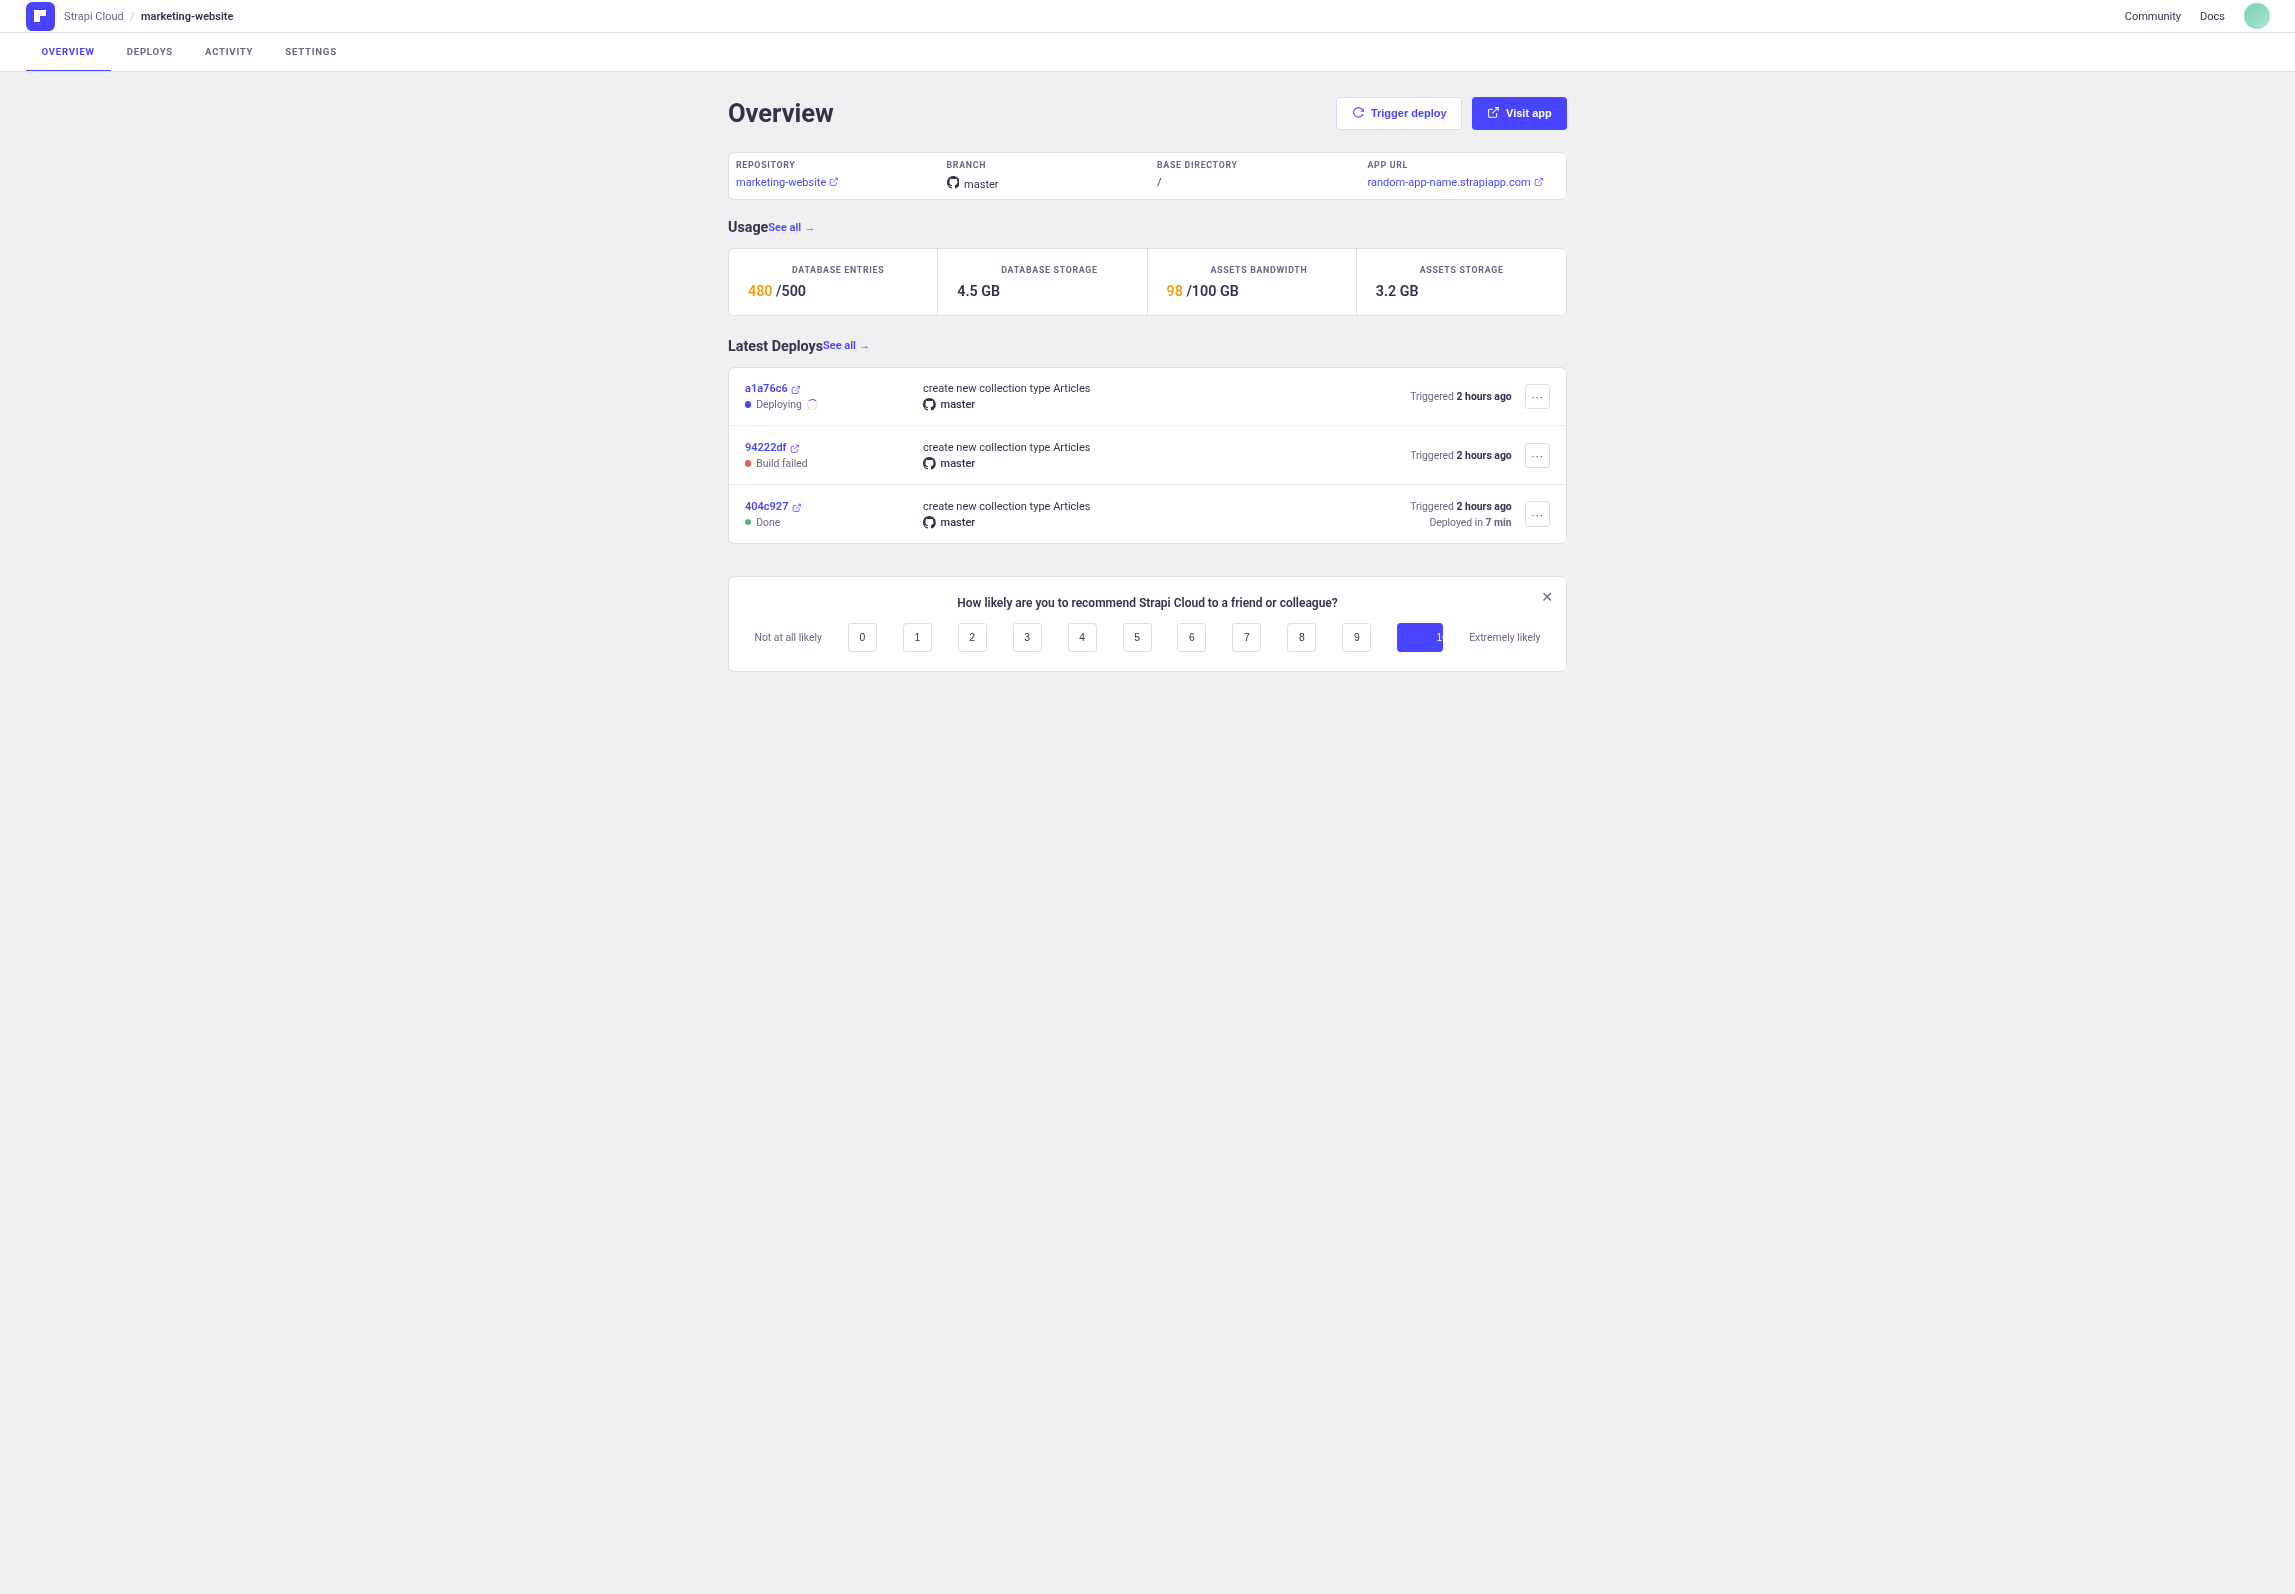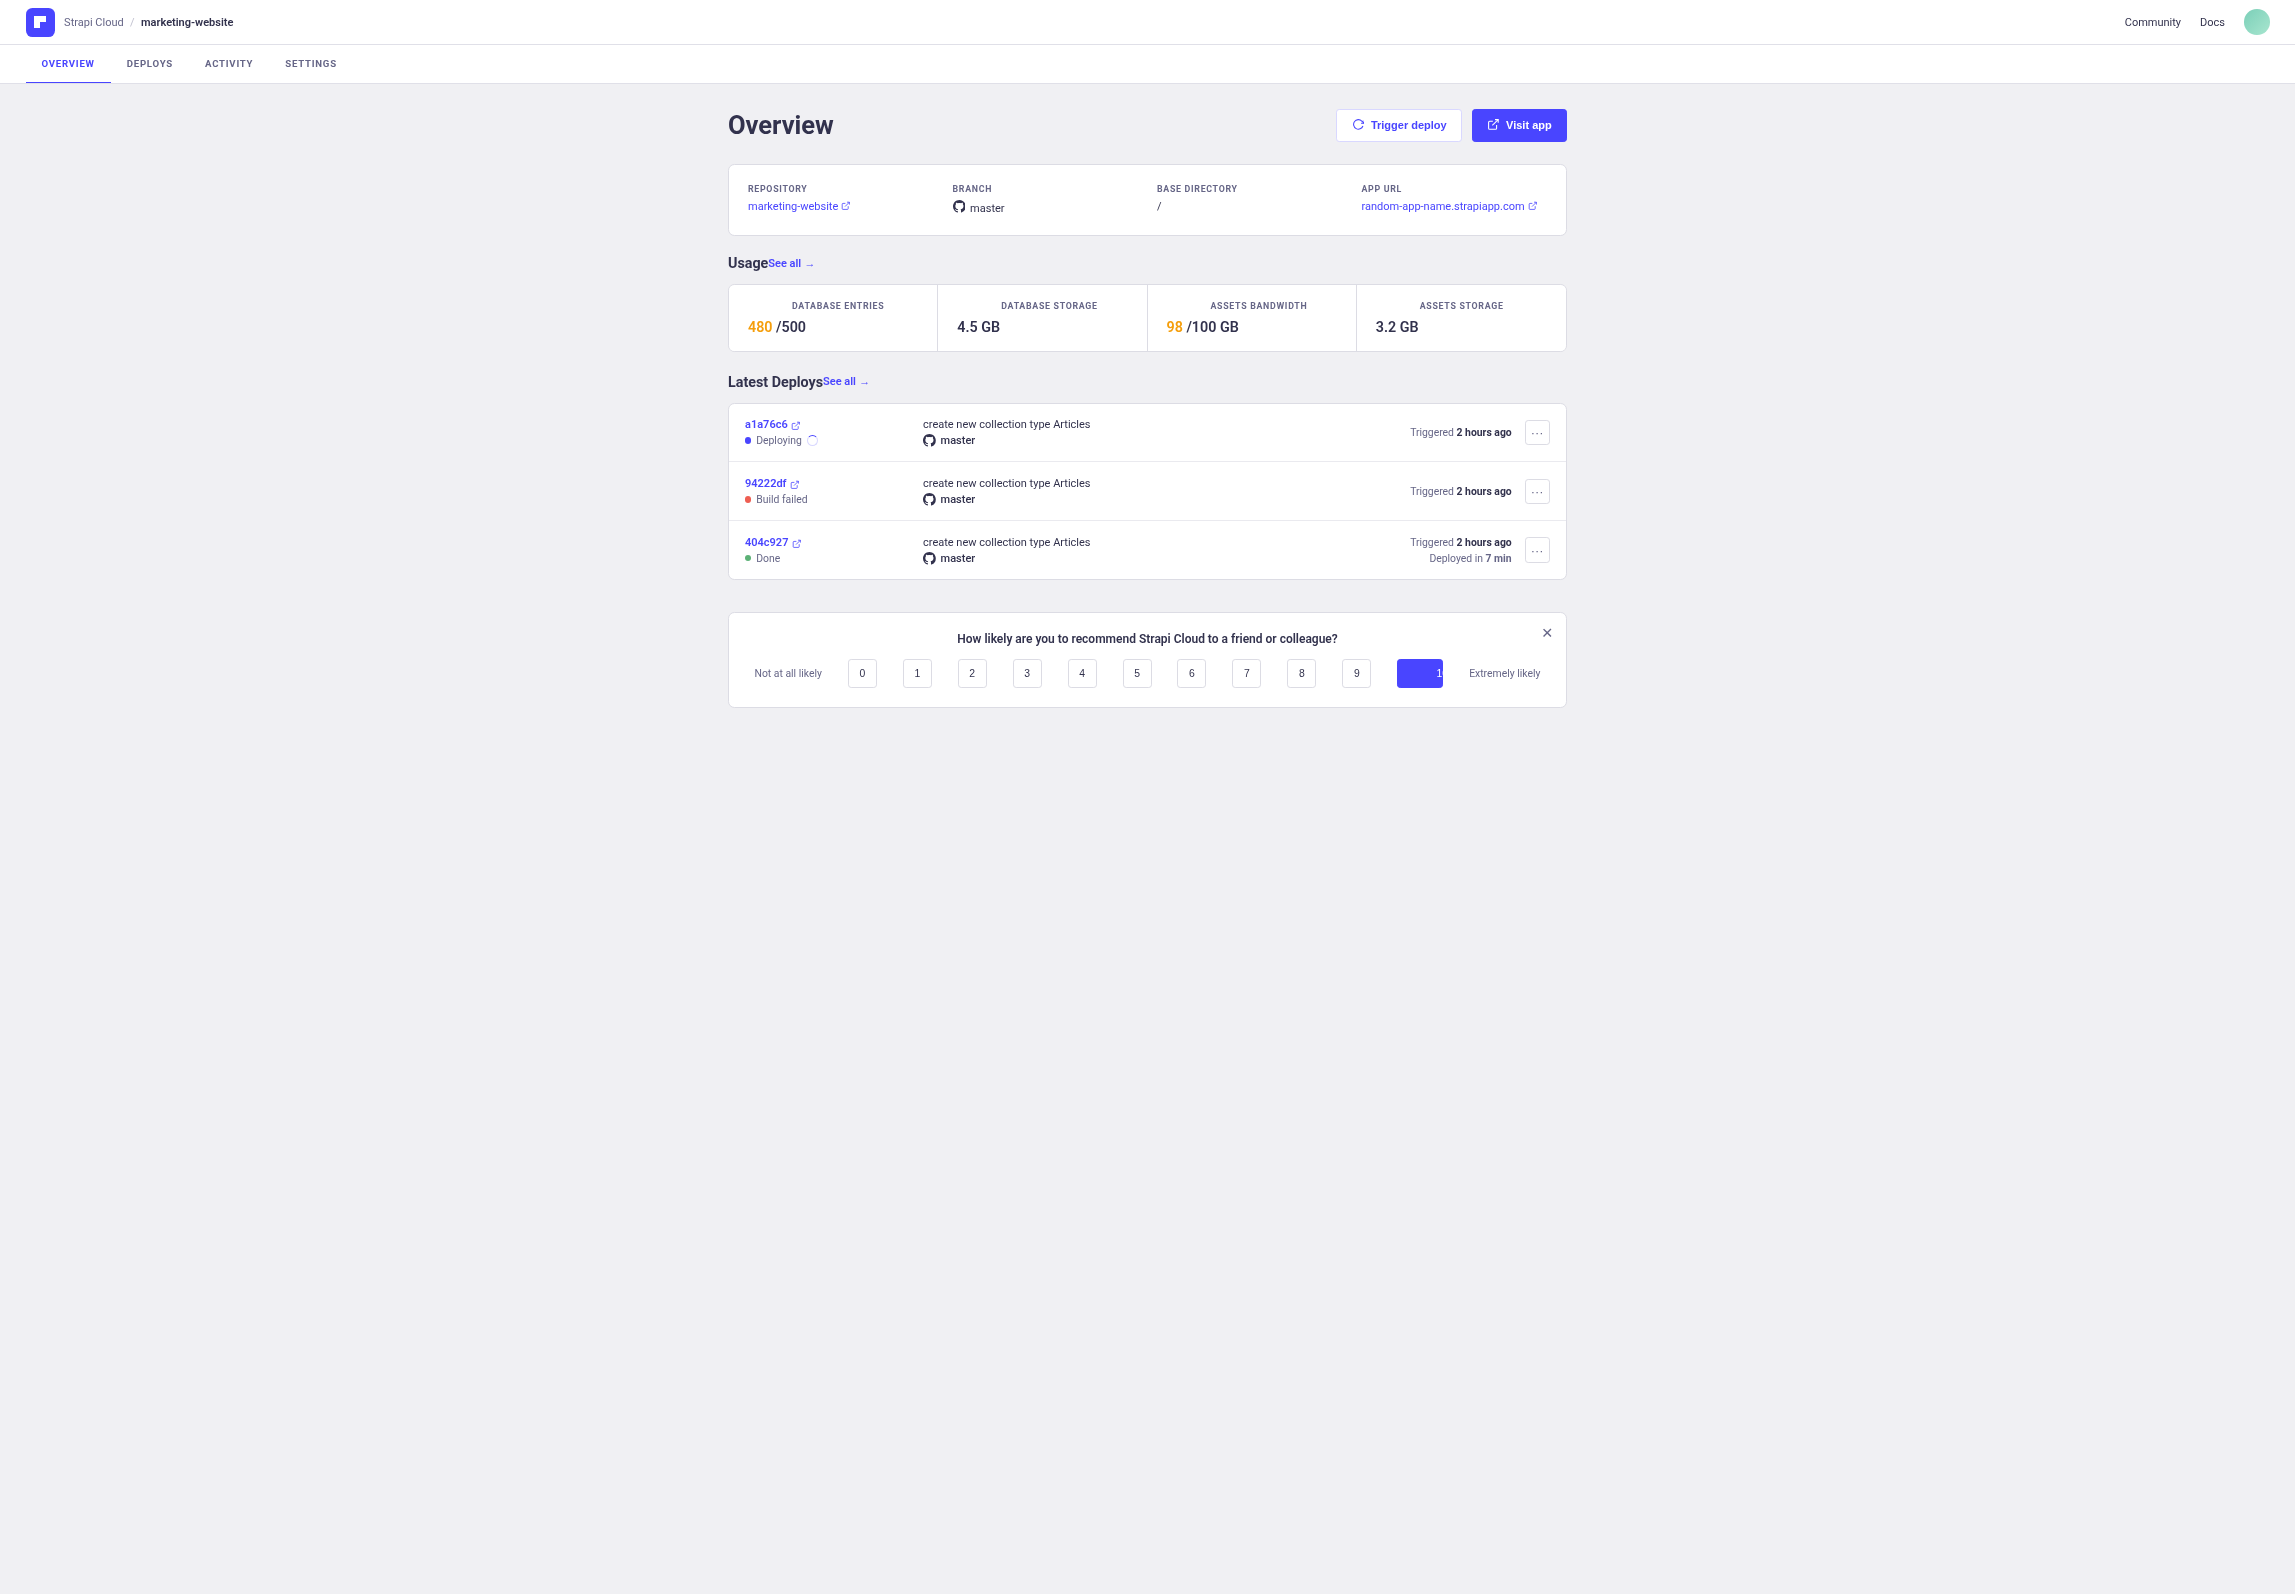--- a/index.html
+++ b/index.html
@@ -8,21 +8,21 @@
       background: #f0f0f3;
       color: #32324d;
       font-size: 11px;
       min-height: 100vh;
     }
     
     .header {
       background: #fff;
       border-bottom: 0.8px solid #e0e0e8;
       padding: 0 25.5px;
-      height: 45px;
+      height: 33px;
       display: flex;
       align-items: center;
       justify-content: space-between;
       position: sticky;
       top: 0;
       z-index: 100;
     }
     .header-left {
       display: flex;
       align-items: center;
@@ -131,21 +131,21 @@
     .btn-primary {
       background: #4945ff;
       color: #fff;
       border: 0.8px solid #4945ff;
     }
     
     .card {
       background: #fff;
       border: 0.8px solid #dcdce4;
       border-radius: 6.4px;
-      padding: 19px;
+      padding: 7px;
       margin-bottom: 19px;
     }
     
     .repo-grid {
       display: grid;
       grid-template-columns: 1fr 1fr 1fr 1fr;
       gap: 19px;
     }
     .repo-item {}
     .repo-label {

